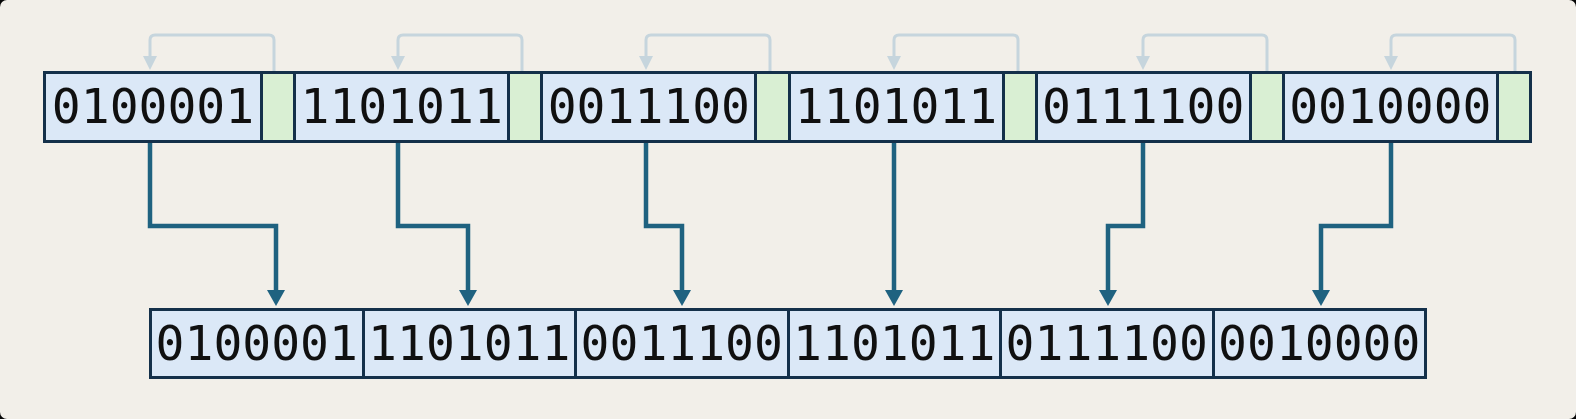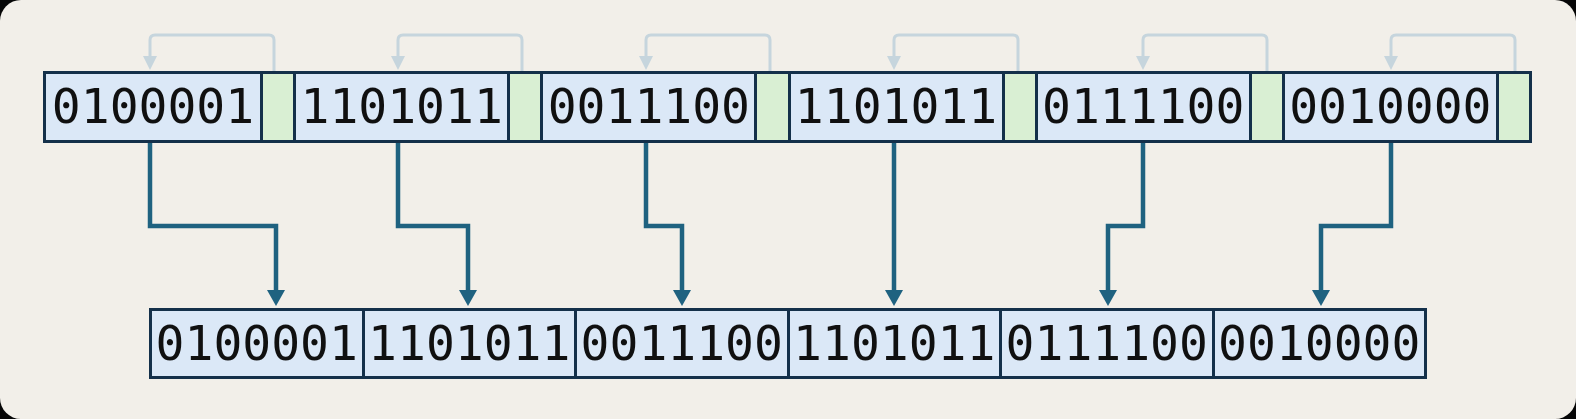--- a/index.html
+++ b/index.html
@@ -8,21 +8,21 @@
     --flag-cell-fill:#d9efd3;
     --cell-border:#14304a;
     --split-arrow:#1f6280;
     --flag-arrow:#c6d5dd;
     --text:#101010;
   }
   html,body{margin:0;padding:0;background:#060606;}
   body{width:1576px;height:419px;position:relative;overflow:hidden;
        font-family:"DejaVu Sans Mono","Liberation Mono",monospace;}
   .canvas{position:absolute;left:0;top:0;width:1576px;height:419px;
-          background:var(--background);border-radius:21px;overflow:hidden;}
+          background:var(--background);border-radius:7px;overflow:hidden;}
   .row{position:absolute;display:flex;box-sizing:border-box;
        border:3px solid var(--cell-border);}
   .row-encoded{left:43px;top:71px;width:1489px;height:72px;}
   .row-decoded{left:149px;top:308px;width:1278px;height:71px;}
   .cell{box-sizing:border-box;display:flex;align-items:center;justify-content:center;
         height:100%;}
   .cell + .cell{border-left:3px solid var(--cell-border);justify-content:center;}
   .bit-cell{flex:0 0 214px;background:var(--bit-cell-fill);}
   .flag-cell{flex:1 1 0;background:var(--flag-cell-fill);}
   .decoded-cell{flex:1 1 0;background:var(--bit-cell-fill);}

